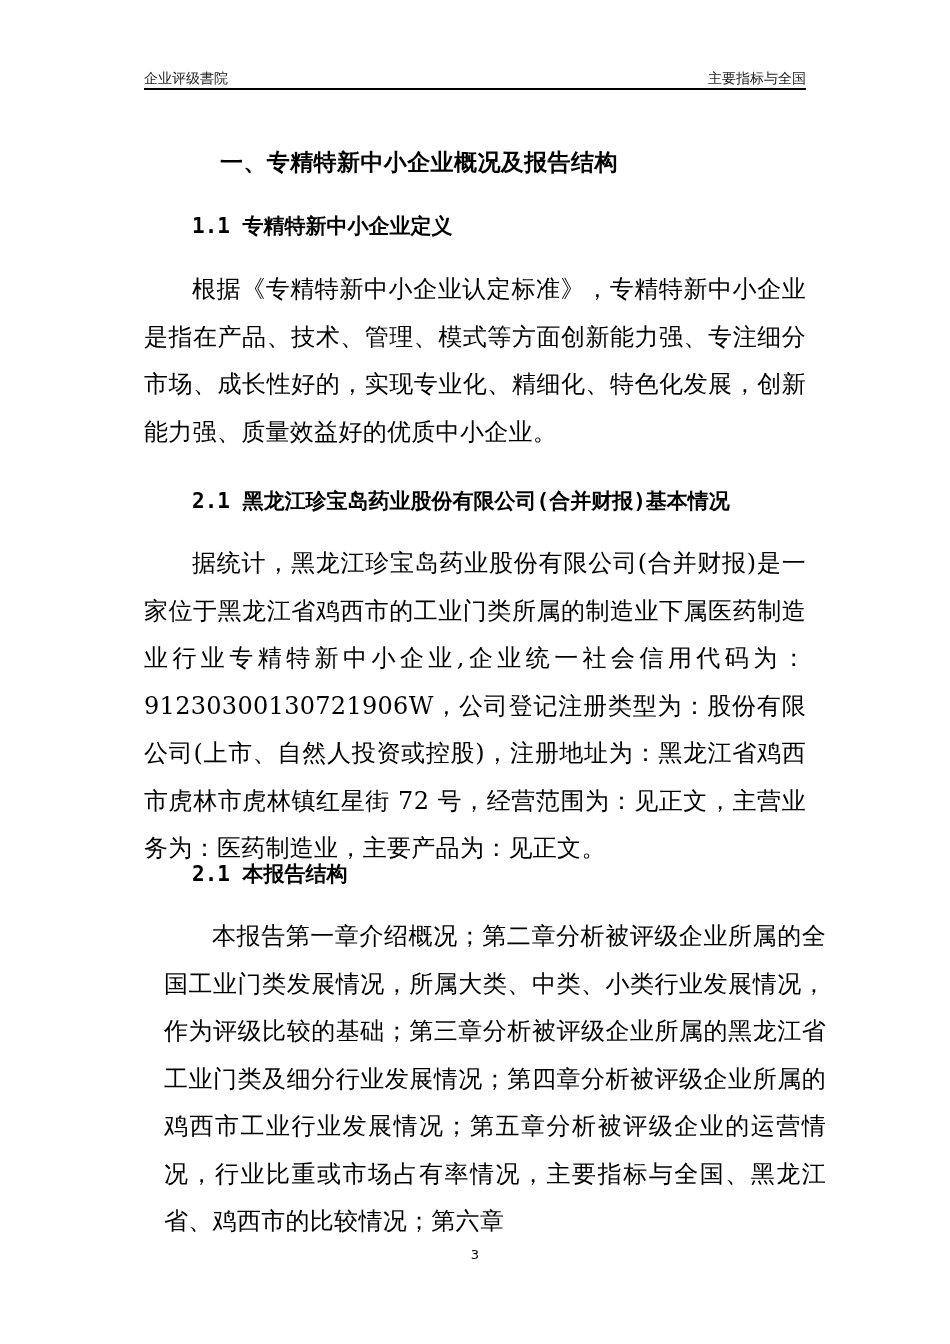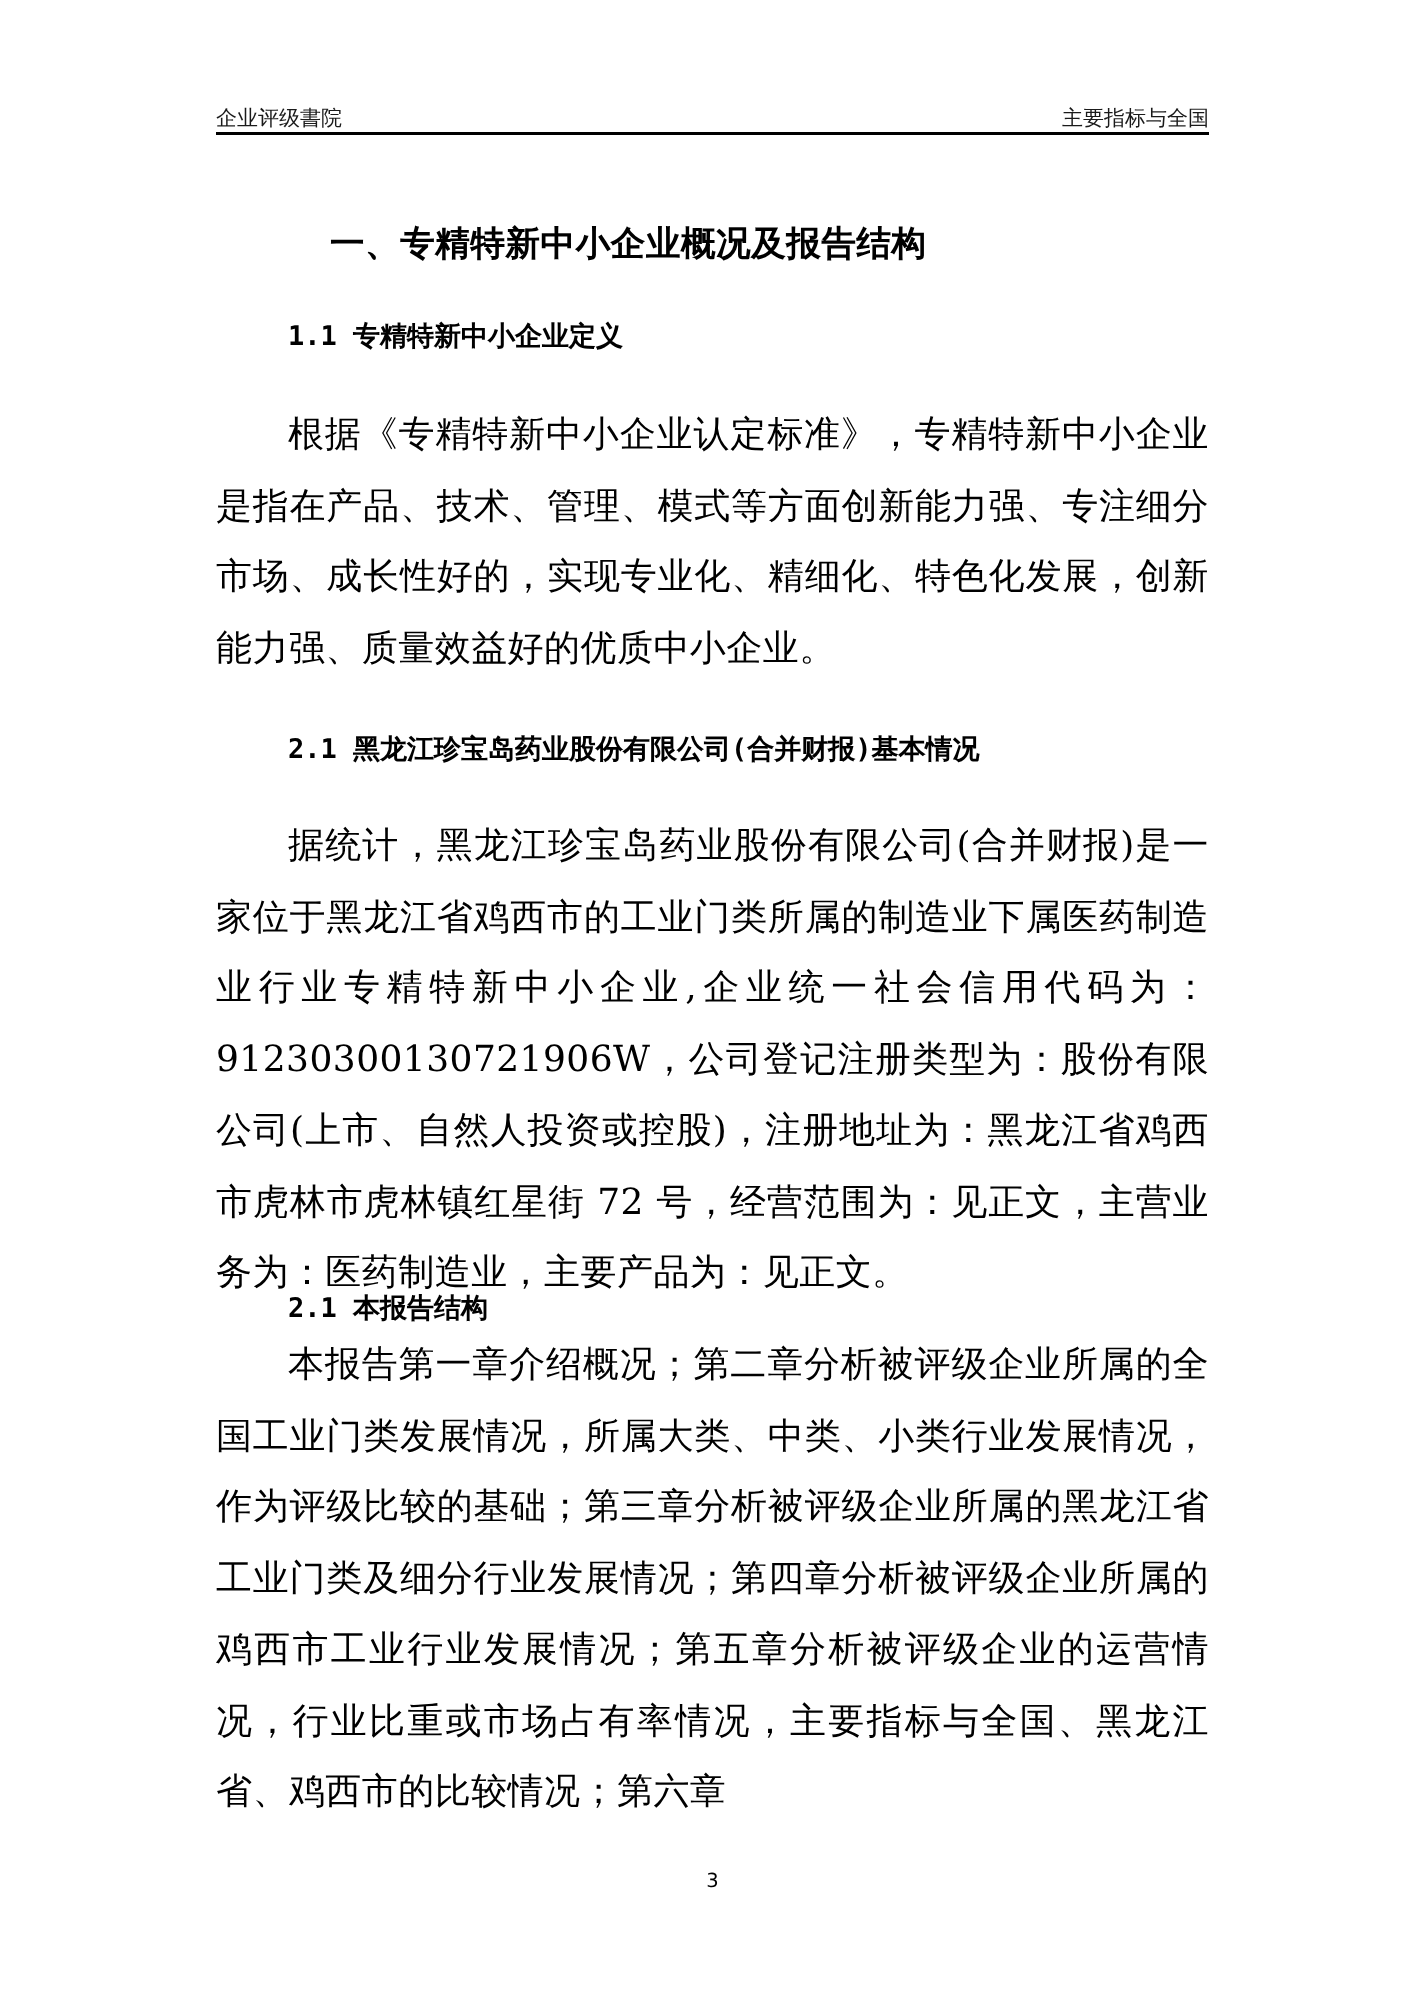--- a/index.html
+++ b/index.html
@@ -44,21 +44,21 @@
       font-size: 23px;
       letter-spacing: 0.4px;
       white-space: nowrap;
       margin-left: 28px;
     }
     .h2 {
       position: absolute;
       left: 192px;
       font-family: "DejaVu Sans Mono", "Liberation Mono", monospace;
       font-weight: bold;
-      font-size: 18px;
+      font-size: 21px;
       white-space: nowrap;
     }
     .para {
       position: absolute;
       left: 144px;
       width: 662px;
       font-size: 24px;
       line-height: 47.5px;
       text-align: justify;
       text-indent: 2em;
@@ -85,15 +85,15 @@
 
 <div class="h1">一、专精特新中小企业概况及报告结构</div>
 
 <div class="h2" style="top:212px;">1.1 专精特新中小企业定义</div>
 <div class="para" style="top:266px;">根据《专精特新中小企业认定标准》，专精特新中小企业是指在产品、技术、管理、模式等方面创新能力强、专注细分市场、成长性好的，实现专业化、精细化、特色化发展，创新能力强、质量效益好的优质中小企业。</div>
 
 <div class="h2" style="top:487px;">2.1 黑龙江珍宝岛药业股份有限公司(合并财报)基本情况</div>
 <div class="para" style="top:540px;">据统计，黑龙江珍宝岛药业股份有限公司(合并财报)是一家位于黑龙江省鸡西市的工业门类所属的制造业下属医药制造业行业专精特新中小企业,企业统一社会信用代码为：91230300130721906W，公司登记注册类型为：股份有限公司(上市、自然人投资或控股)，注册地址为：黑龙江省鸡西市虎林市虎林镇红星街 72 号，经营范围为：见正文，主营业务为：医药制造业，主要产品为：见正文。</div>
 
 <div class="h2" style="top:860px;">2.1 本报告结构</div>
-<div class="para" style="top:886px;">本报告第一章介绍概况；第二章分析被评级企业所属的全国工业门类发展情况，所属大类、中类、小类行业发展情况，作为评级比较的基础；第三章分析被评级企业所属的黑龙江省工业门类及细分行业发展情况；第四章分析被评级企业所属的鸡西市工业行业发展情况；第五章分析被评级企业的运营情况，行业比重或市场占有率情况，主要指标与全国、黑龙江省、鸡西市的比较情况；第六章</div>
+<div class="para" style="top:913px;margin-left:20px;">本报告第一章介绍概况；第二章分析被评级企业所属的全国工业门类发展情况，所属大类、中类、小类行业发展情况，作为评级比较的基础；第三章分析被评级企业所属的黑龙江省工业门类及细分行业发展情况；第四章分析被评级企业所属的鸡西市工业行业发展情况；第五章分析被评级企业的运营情况，行业比重或市场占有率情况，主要指标与全国、黑龙江省、鸡西市的比较情况；第六章</div>
 
 <div class="page-number">3</div>
 
 </body></html>

